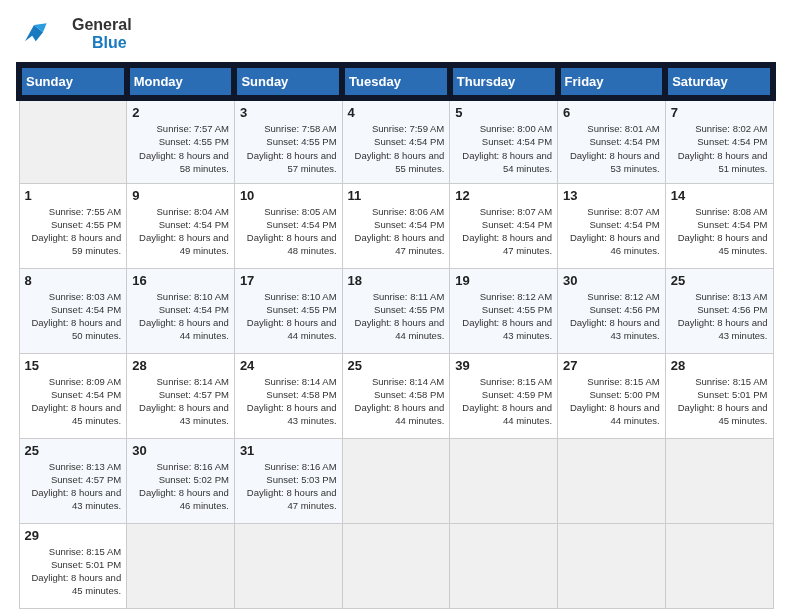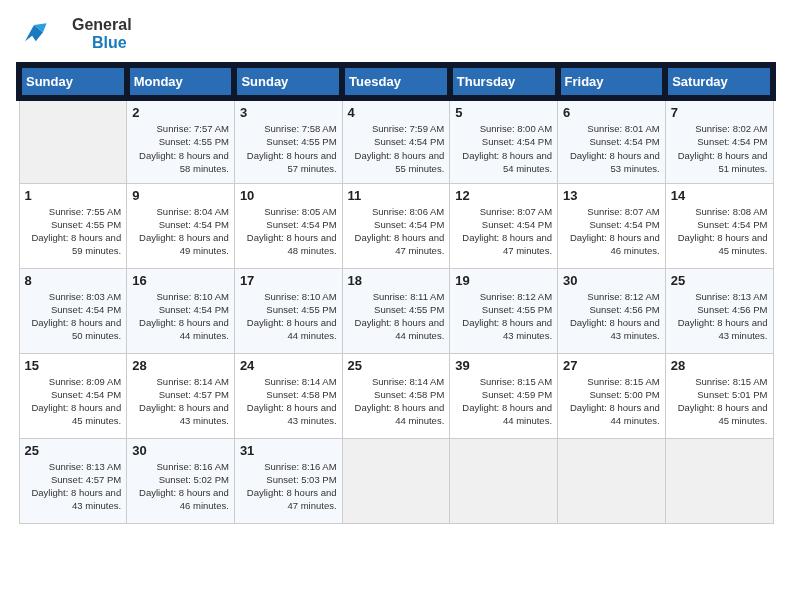--- a/index.html
+++ b/index.html
@@ -243,14 +243,26 @@
         </td>
         <td>
           <span class="day-number">31</span>
 <div class="day-info">Sunrise: 8:16 AM<br>Sunset: 5:03 PM<br>Daylight: 8 hours and 47 minutes.</div>
         </td>
         <td class="empty-cell"></td>
         <td class="empty-cell"></td>
         <td class="empty-cell"></td>
         <td class="empty-cell"></td>
       </tr>
+      <tr>
+        <td>
+          <span class="day-number">29</span>
+<div class="day-info">Sunrise: 8:15 AM<br>Sunset: 5:01 PM<br>Daylight: 8 hours and 45 minutes.</div>
+        </td>
+        <td class="empty-cell"></td>
+        <td class="empty-cell"></td>
+        <td class="empty-cell"></td>
+        <td class="empty-cell"></td>
+        <td class="empty-cell"></td>
+        <td class="empty-cell"></td>
+      </tr>
     </tbody>
 </table>
 
 </body></html>

